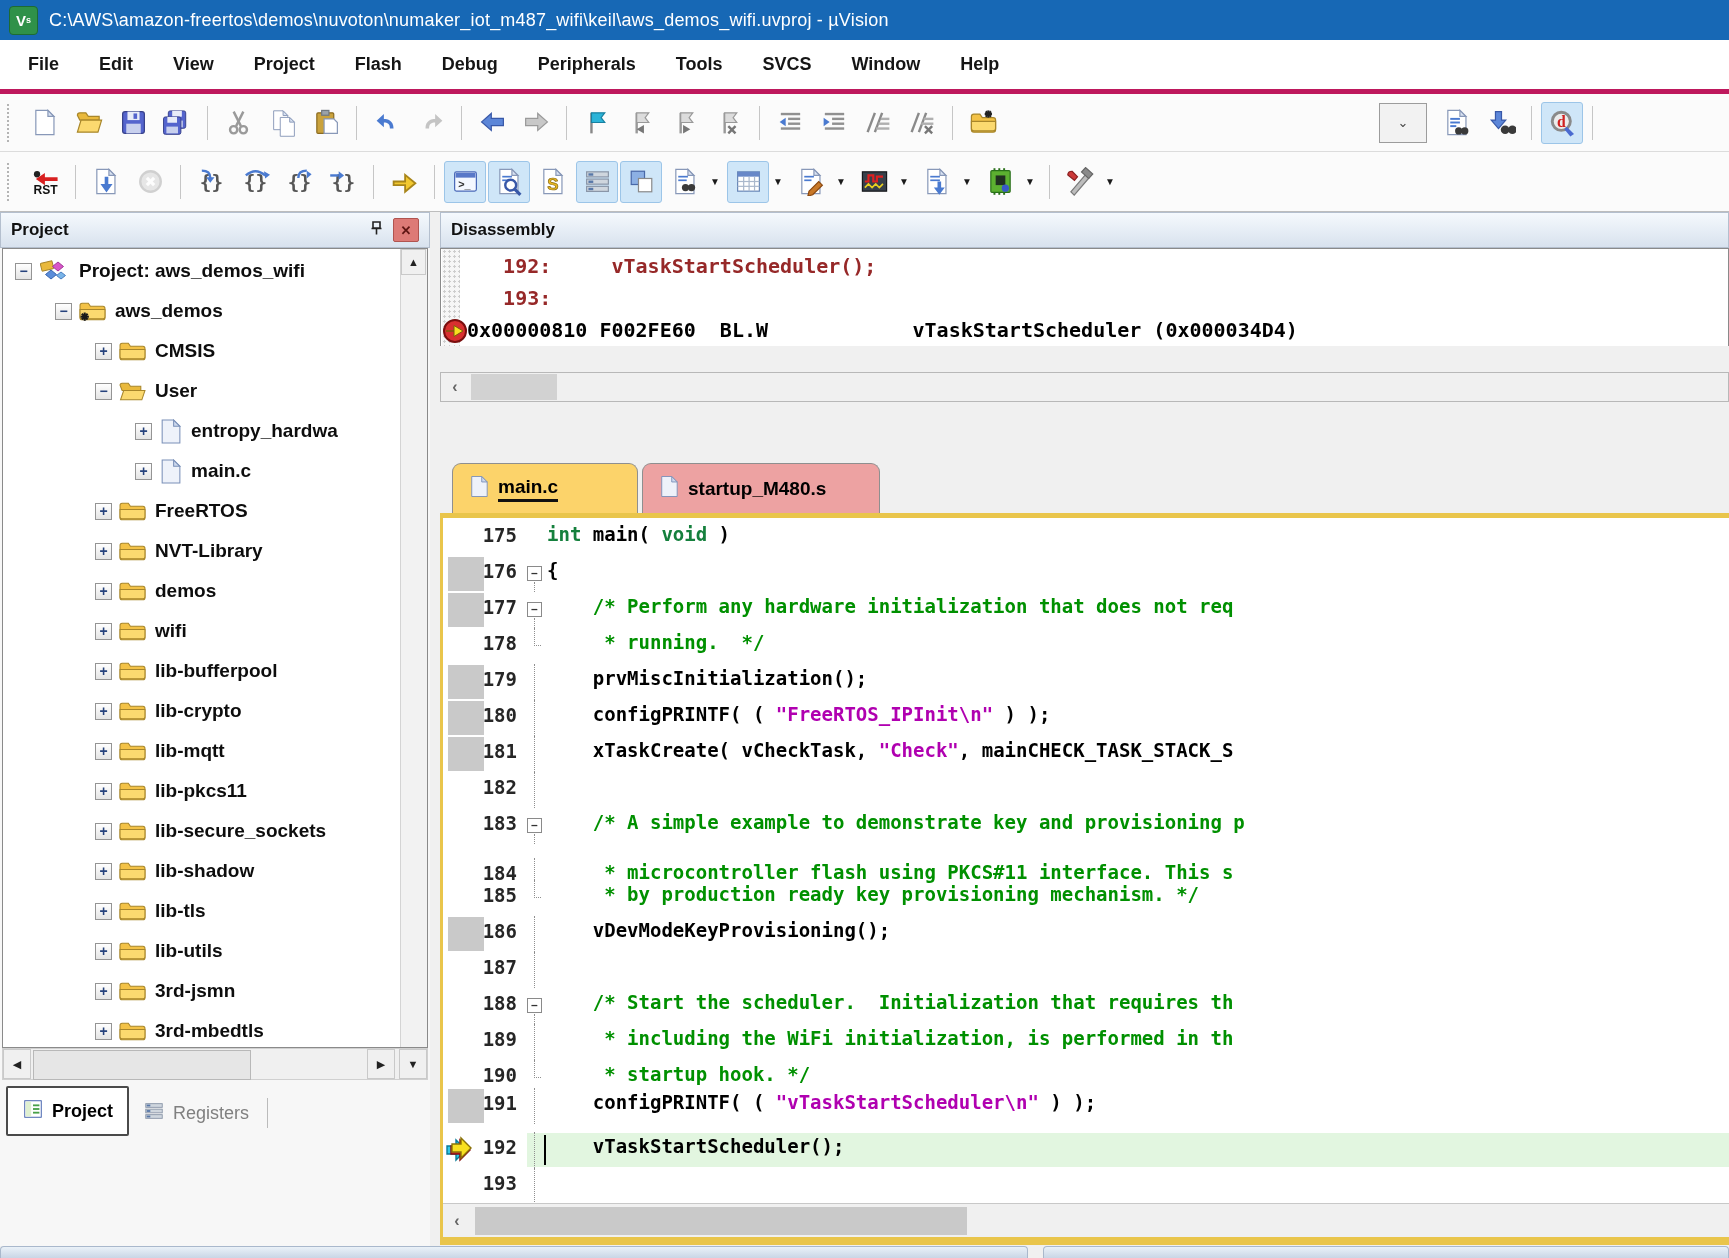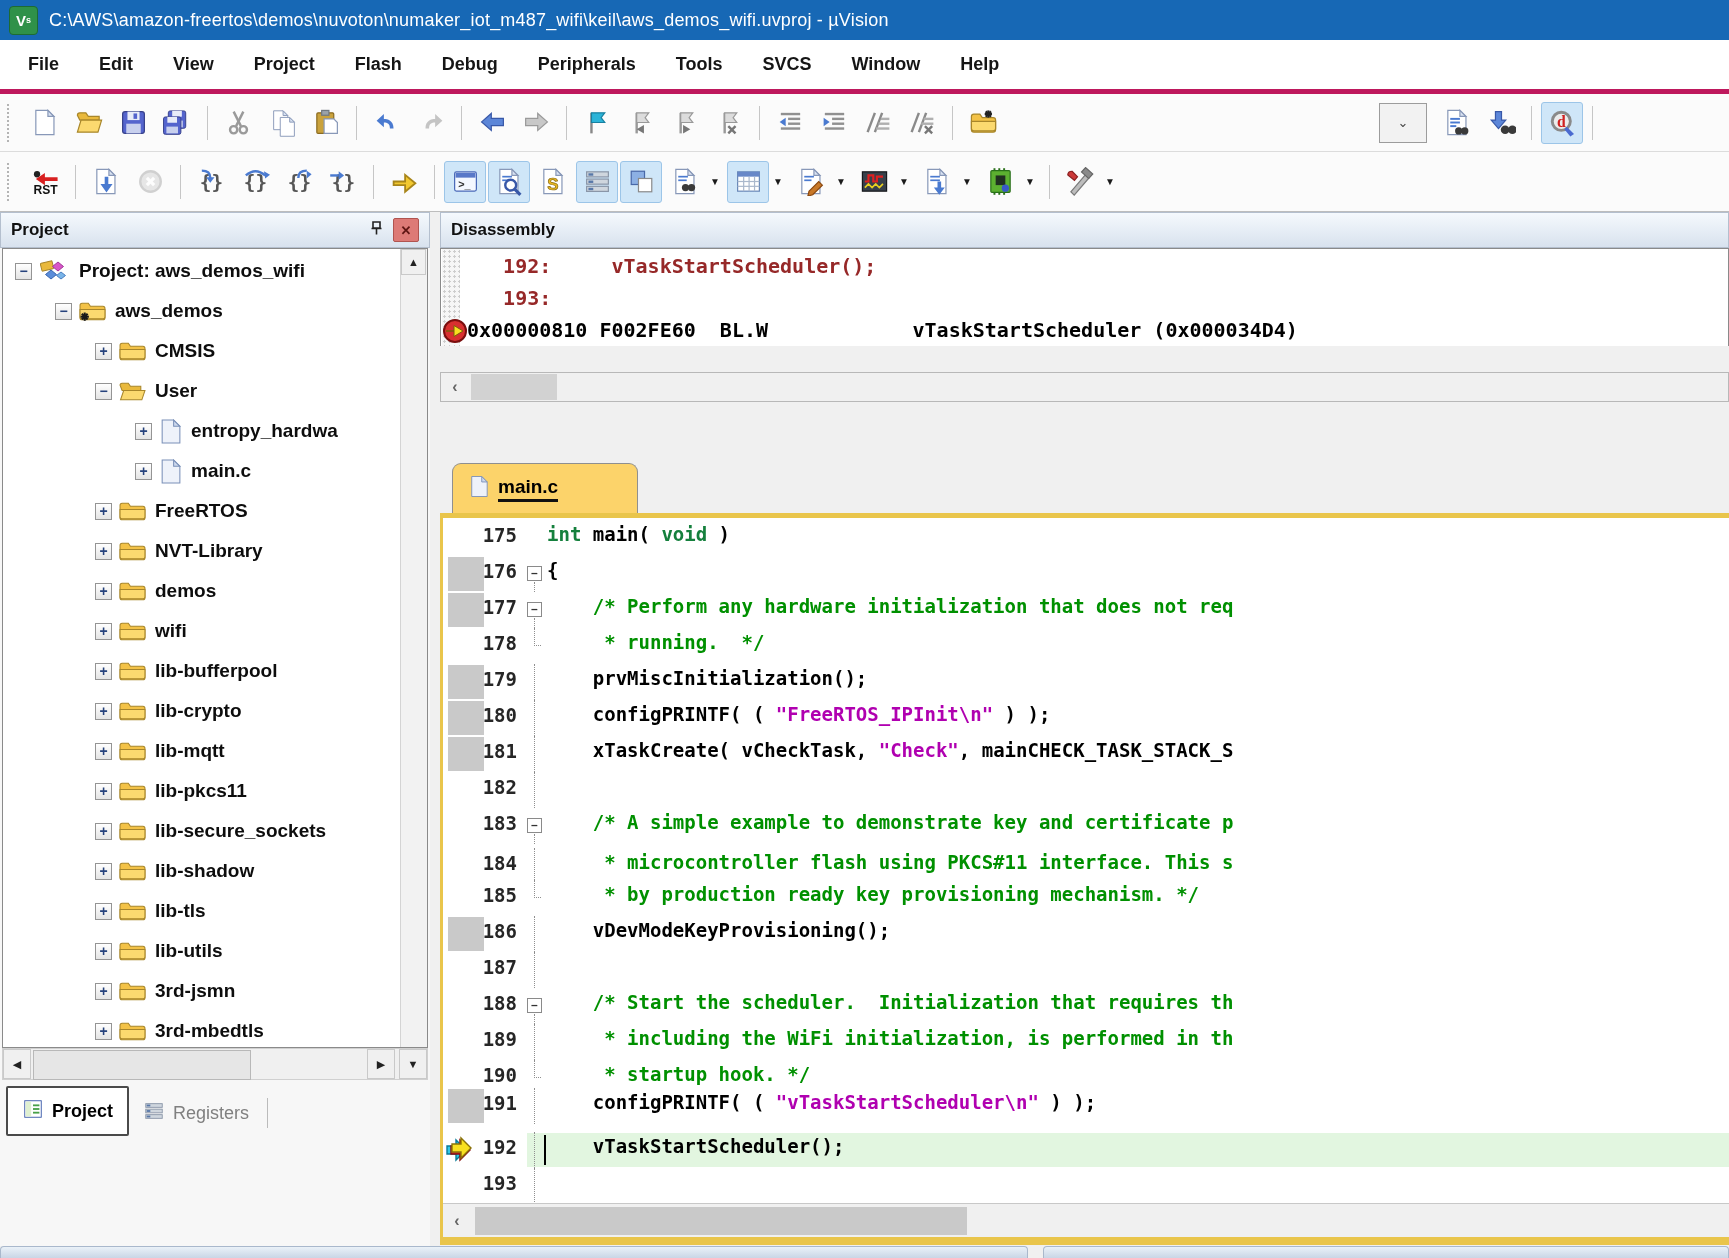--- a/index.html
+++ b/index.html
@@ -851,20 +851,29 @@
   <div id="tabrow">
     <div class="etab" id="etab0">
       <span>
         <svg width="20" height="23" viewBox="0 0 22 24">
             <path d="M3 1 h11 l6 6 v16 H3 z" fill="#eef2fa" stroke="#7a90b8"></path>
             <path d="M14 1 l6 6 h-6 z" fill="#cdd9ee" stroke="#7a90b8"></path>
           </svg>
       </span>
       <span class="lbl">main.c</span>
     </div>
+    <div class="etab" id="etab1">
+      <span>
+        <svg width="20" height="23" viewBox="0 0 22 24">
+            <path d="M3 1 h11 l6 6 v16 H3 z" fill="#eef2fa" stroke="#7a90b8"></path>
+            <path d="M14 1 l6 6 h-6 z" fill="#cdd9ee" stroke="#7a90b8"></path>
+          </svg>
+      </span>
+      <span class="lbl">startup_M480.s</span>
+    </div>
   </div>
   <div id="gold-top"></div>
   <div id="gold-left"></div>
   <div id="code-area">
     <div id="code-lines">
         <div class="crow" style="top: 2px;">
           <div class="lnum">175</div>
           <div class="fold "></div>
           <div class="codetext"><span class="tok-k">int</span><span class="tok-n"> main( </span><span class="tok-k">void</span><span class="tok-n"> )</span></div>
         </div>
@@ -910,23 +919,23 @@
         <div class="crow" style="top: 254px;">
           <div class="lnum">182</div>
           <div class="fold line"></div>
           <div class="codetext"></div>
         </div>
         <div class="crow" style="top: 290px;">
           <div class="lnum">183</div>
           <div class="fold minus">
             <div class="fbox">−</div>
           </div>
-          <div class="codetext"><span class="tok-c">    /* A simple example to demonstrate key and certificate p</span></div>
-        </div>
-        <div class="crow" style="top: 330px;">
+          <div class="codetext"><span class="tok-c">    /* A simple example to demonstrate key and provisioning p</span></div>
+        </div>
+        <div class="crow" style="top: 340px;">
           <div class="lnum">184</div>
           <div class="fold line"></div>
           <div class="codetext"><span class="tok-c">     * microcontroller flash using PKCS#11 interface. This s</span></div>
         </div>
         <div class="crow" style="top: 362px;">
           <div class="lnum">185</div>
           <div class="fold end"></div>
           <div class="codetext"><span class="tok-c">     * by production ready key provisioning mechanism. */</span></div>
         </div>
         <div class="crow" style="top: 398px;">

